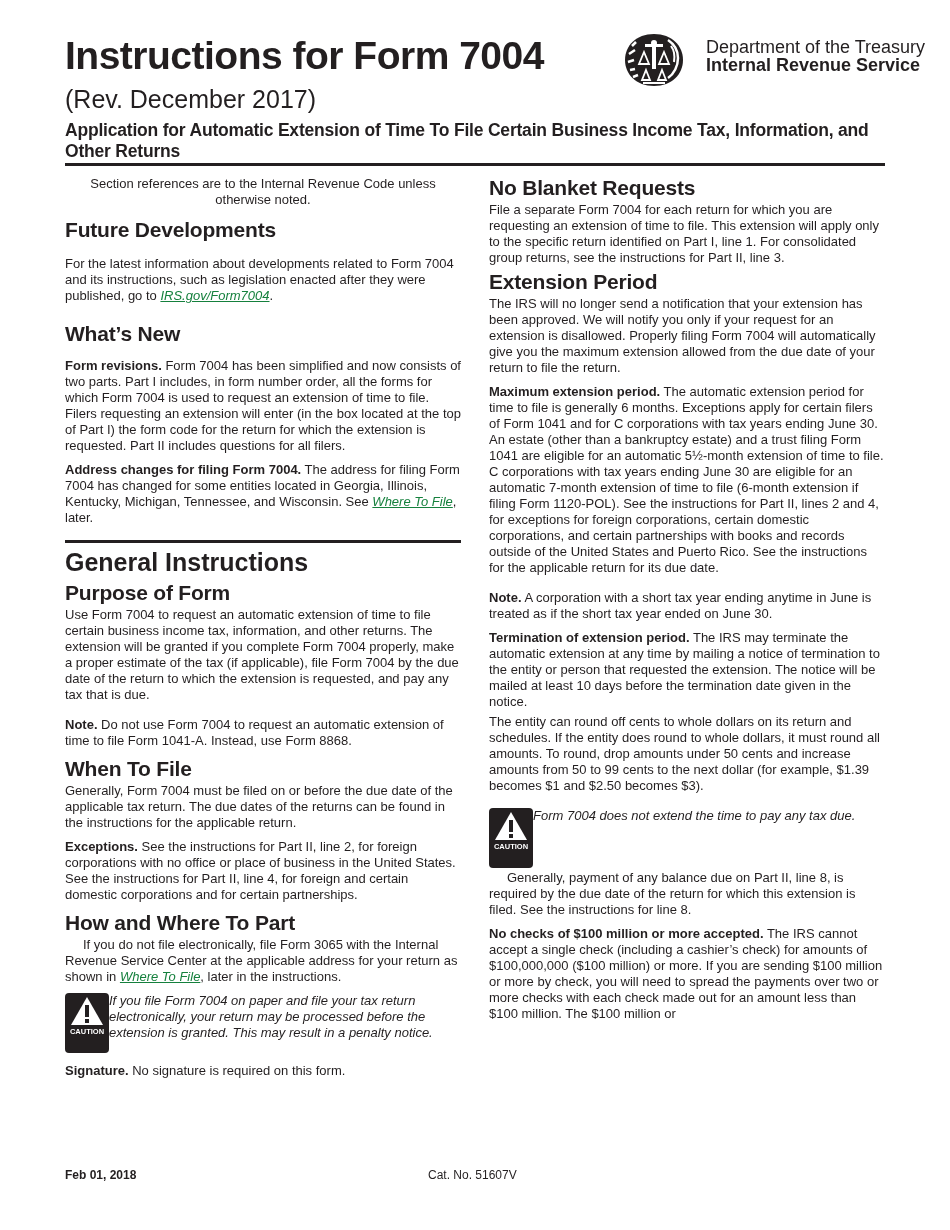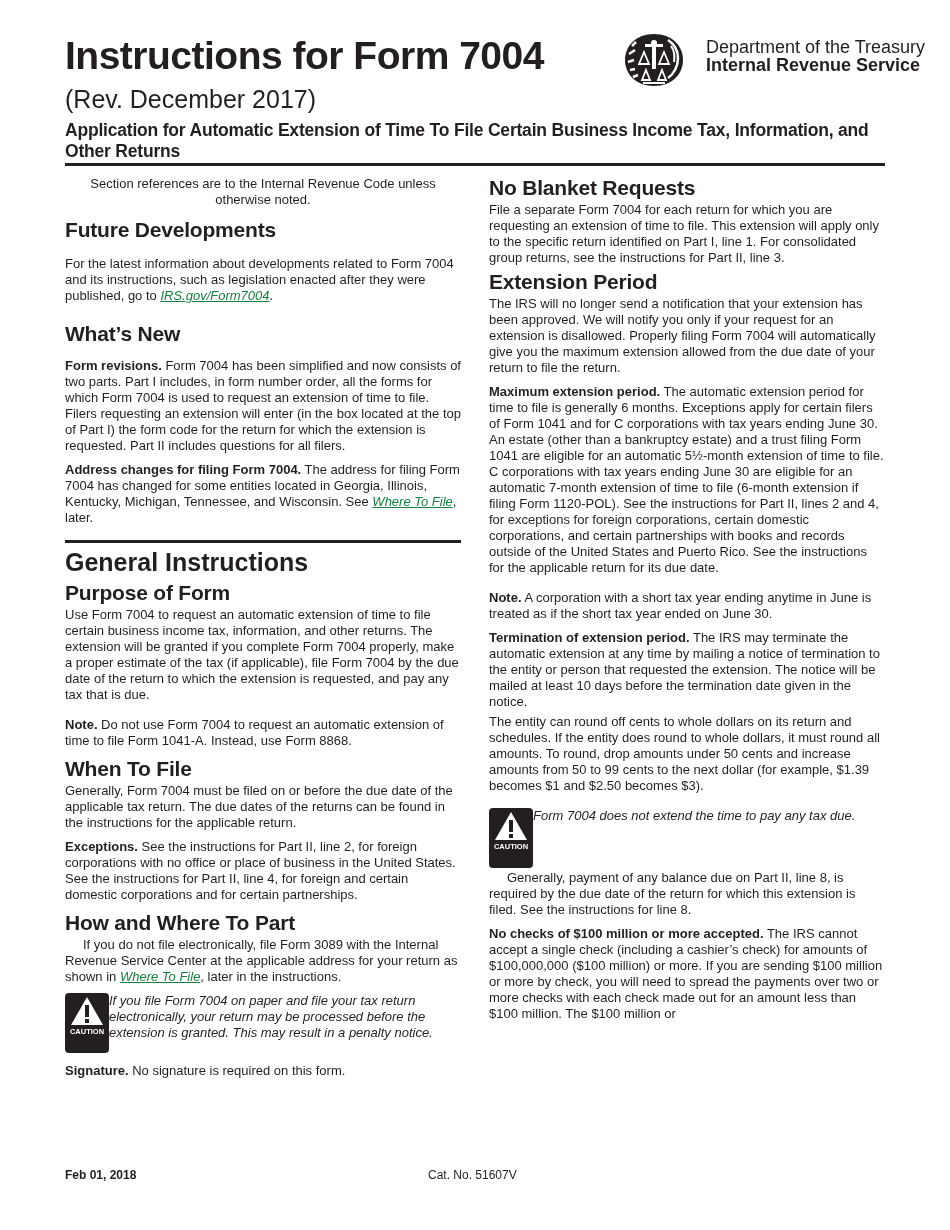--- a/index.html
+++ b/index.html
@@ -98,21 +98,21 @@
     </p>
 
     <h2 style="margin-bottom:2px;">When To File</h2>
     <p>Generally, Form 7004 must be filed on or before the due date of the applicable tax return. The due dates of the returns can be found in the instructions for the applicable return.</p>
     <p>
       <span class="b">Exceptions.</span><span> See the instructions for Part II, line 2, for foreign corporations with no office or place of business in the United States. See the instructions for Part II, line 4, for foreign and certain domestic corporations and for certain partnerships.</span>
     </p>
 
     <h2 style="margin-bottom:2px;">How and Where To Part</h2>
     <p class="indent">
-      <span>If you do not file electronically, file Form 3089 with the Internal Revenue Service Center at the applicable address for your return as shown in </span><a class="link">Where To File</a><span>, later in the instructions.</span>
+      <span>If you do not file electronically, file Form 3065 with the Internal Revenue Service Center at the applicable address for your return as shown in </span><a class="link">Where To File</a><span>, later in the instructions.</span>
     </p>
 
     <div class="caution">
       <div class="caution-icon">
         <svg width="44" height="44" viewBox="0 0 44 44">
           <path d="M22 4 L38 32 L6 32 Z" fill="#fff"></path>
           <rect x="20" y="12" width="4" height="12" fill="#231f20"></rect>
           <rect x="20" y="26" width="4" height="4" fill="#231f20"></rect>
           <text x="22" y="41" text-anchor="middle" font-size="7.5" font-weight="bold" fill="#fff" font-family="Liberation Sans, sans-serif">CAUTION</text>
         </svg>

